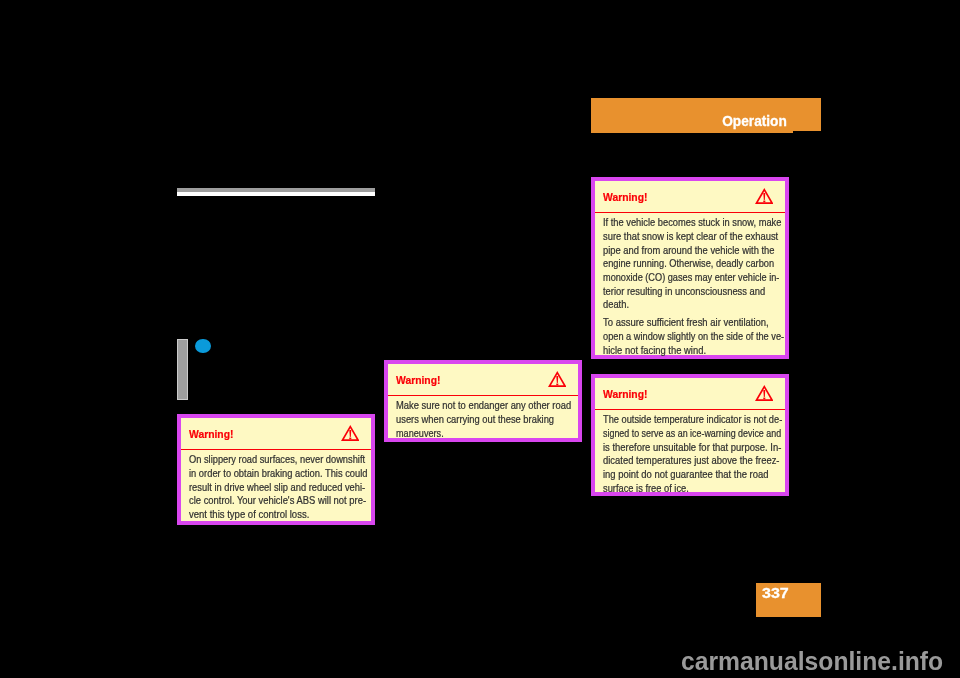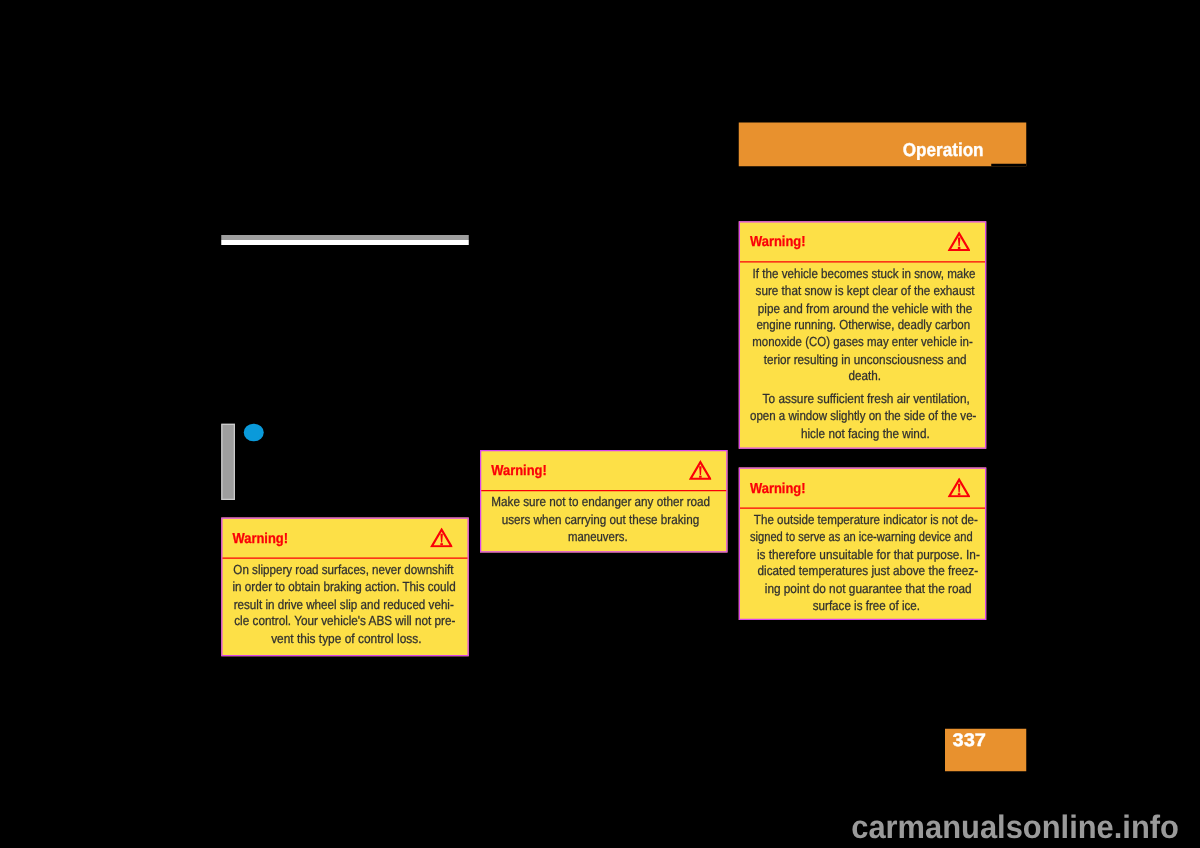--- a/index.html
+++ b/index.html
@@ -64,24 +64,23 @@
     position: absolute;
     left: 195.2px; top: 339.1px;
     width: 15.5px; height: 13.9px;
     border-radius: 50%;
     background: #0a9ada;
   }
 
   
   .warnbox {
     position: absolute;
-    background: #fde047;
-    border: 1px solid #d946ef;
+    background: #fef9c3;
+    border: 4px solid #d946ef;
     box-sizing: border-box;
-    text-align: center;
   }
   .warnbox .wtitle {
     position: absolute;
     left: 7.7px; top: 9.6px;
     font-size: 11.5px;
     font-weight: bold;
     color: #fa0008;
     -webkit-text-stroke: 0.22px #fa0008;
     line-height: 12px;
     white-space: nowrap;

